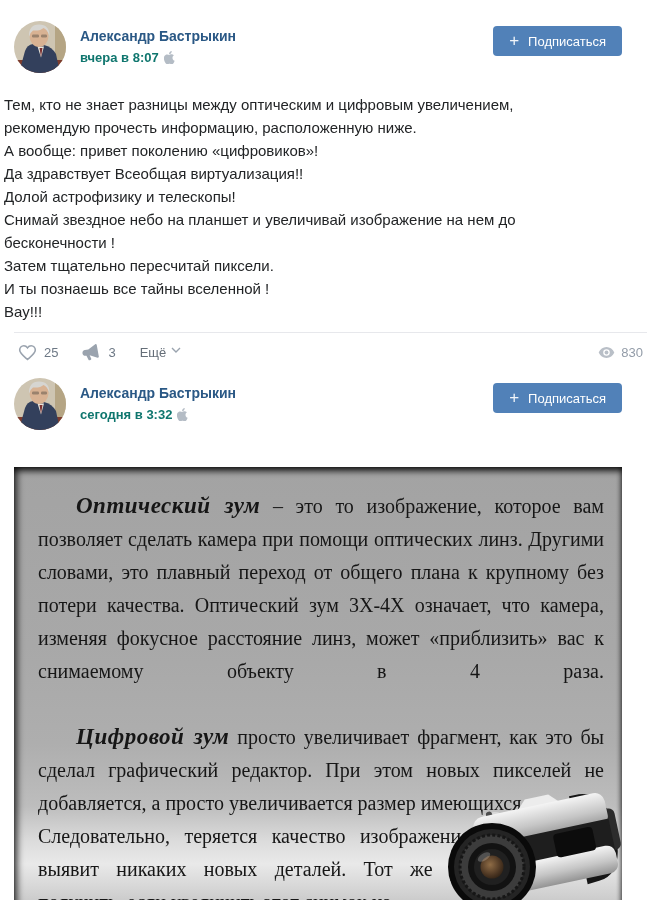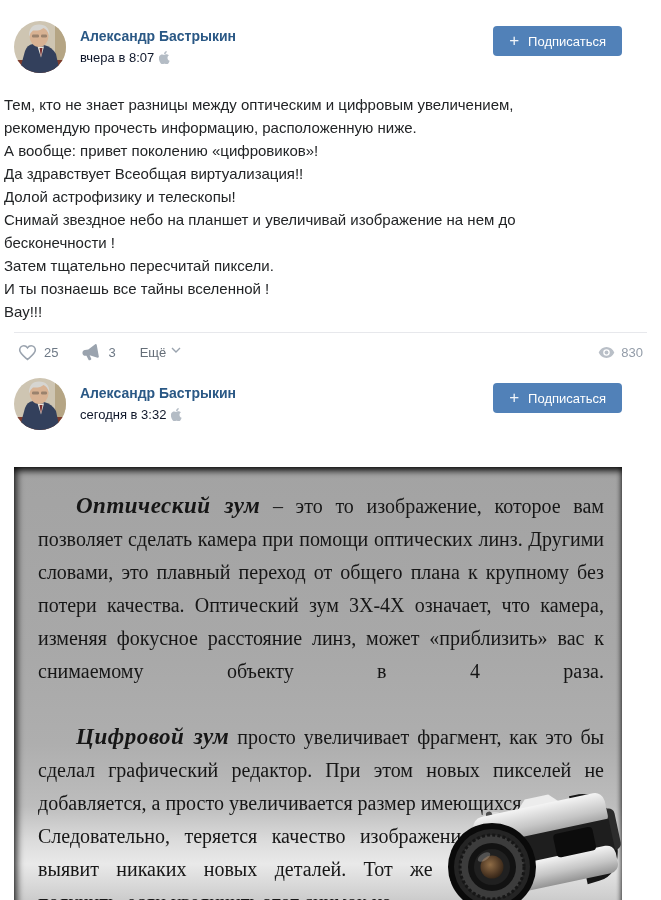--- a/index.html
+++ b/index.html
@@ -7,21 +7,21 @@
     width:661px;height:900px;background:#ffffff;position:relative;
     font-family:"Liberation Sans","DejaVu Sans",sans-serif;
     -webkit-font-smoothing:antialiased;overflow:hidden;
   }
   .post{position:relative;}
   .post-header{display:flex;align-items:flex-start;padding:0 14px;position:relative;}
   .avatar{width:52px;height:52px;border-radius:50%;overflow:hidden;flex:0 0 52px;cursor:pointer;}
   .avatar svg{display:block;}
   .hdr-col{margin-left:14px;padding-top:6px;}
   .author{color:#2a5885;font-size:14px;font-weight:700;text-decoration:none;cursor:pointer;line-height:18px;}
-  .time-row{display:flex;align-items:center;margin-top:5px;color:#0f172a;font-size:13px;cursor:pointer;}
+  .time-row{display:flex;align-items:center;margin-top:5px;color:#0f766e;font-size:13px;cursor:pointer;font-weight:bold;}
   .time-row .apple{margin-left:5px;display:inline-flex;opacity:.85;}
   .subscribe-btn{
     position:absolute;right:39px;top:5px;height:30px;background:#5181b8;border:none;
     border-radius:4px;color:#ffffff;font-size:13px;font-family:inherit;
     display:flex;align-items:center;padding:0 16px;cursor:pointer;
   }
   .subscribe-btn .plus{font-size:17px;font-weight:400;margin-right:9px;color:rgba(255,255,255,.92);line-height:1;position:relative;top:-1px;}
   .post1-text{
     margin:20px 4px 0;max-width:600px;color:#222426;font-size:15px;line-height:23px;
     white-space:pre-line;

